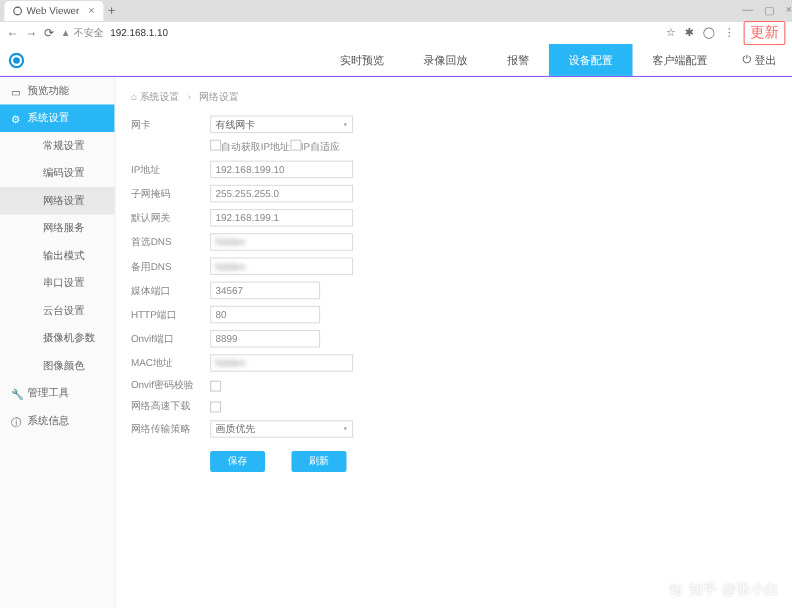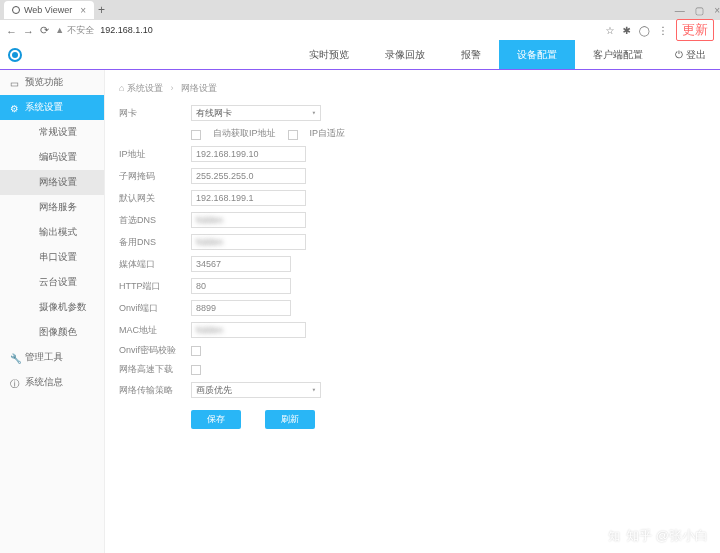--- a/index.html
+++ b/index.html
@@ -40,26 +40,26 @@
 .side-item.active { background: #29b6f6; color: #fff; }
 .side-item.sel { background: #e8e8e8; }
 .side-icon { width: 10px; height: 10px; display: inline-block; }
 
 .content { flex: 1; padding: 8px 14px; }
 .crumb { font-size: 9px; color: #999; padding: 4px 0 10px; }
 .crumb .sep { margin: 0 5px; color: #bbb; }
 
 .form-row { display: flex; align-items: center; margin-bottom: 6px; font-size: 9px; }
 .form-label { width: 72px; color: #888; }
-.form-control { width: 115px; height: 16px; border: 1px solid #ddd; font-size: 9px; padding: 0 4px; background: #fff; color: #888; display: flex; align-items: center; }
+.form-control { width: 130px; height: 16px; border: 1px solid #ddd; font-size: 9px; padding: 0 4px; background: #fff; color: #888; display: flex; align-items: center; }
 .form-control.blur { color: transparent; text-shadow: 0 0 4px rgba(130,130,130,0.9); }
 .form-control.short { width: 100px; }
 .form-select { width: 130px; height: 16px; border: 1px solid #ddd; font-size: 9px; padding: 0 4px; background: #fff; color: #666; display: flex; align-items: center; justify-content: space-between; font-family: Liberation Mono, monospace; }
 .caret { font-size: 7px; color: #999; }
-.chk-group { display: flex; gap: 12px; align-items: flex-end; }
+.chk-group { display: flex; align-items: flex-start; }
 .chk { width: 10px; height: 10px; border: 1px solid #ccc; display: inline-block; }
 .chk-label { font-size: 9px; color: #888; }
 
 .btn-row { display: flex; gap: 24px; margin-top: 12px; margin-left: 72px; }
 .btn { background: #29b6f6; color: #fff; border: none; font-size: 9px; padding: 3px 16px; border-radius: 2px; }
 
 .watermark { position: absolute; bottom: 8px; right: 12px; color: #fff; font-size: 13px; text-shadow: 0 0 2px rgba(0,0,0,0.3); opacity: 0.85; display: flex; align-items: center; gap: 6px; }
 .wm-icon { font-size: 12px; }
 </style>
 </head>

